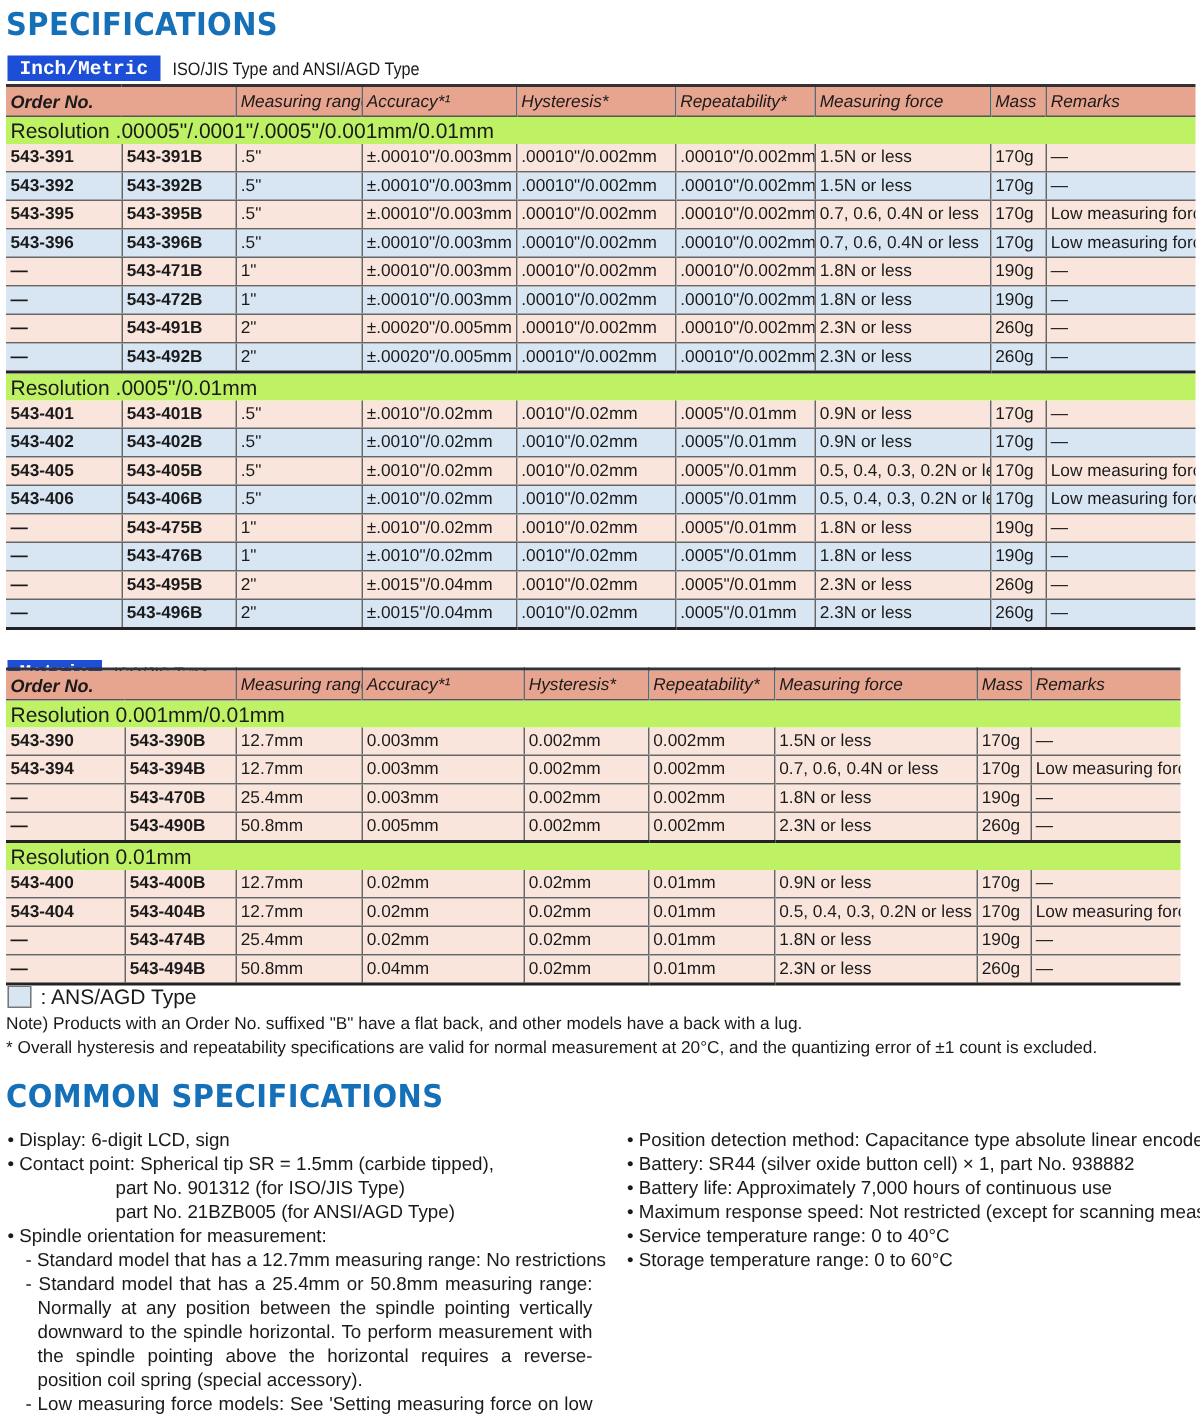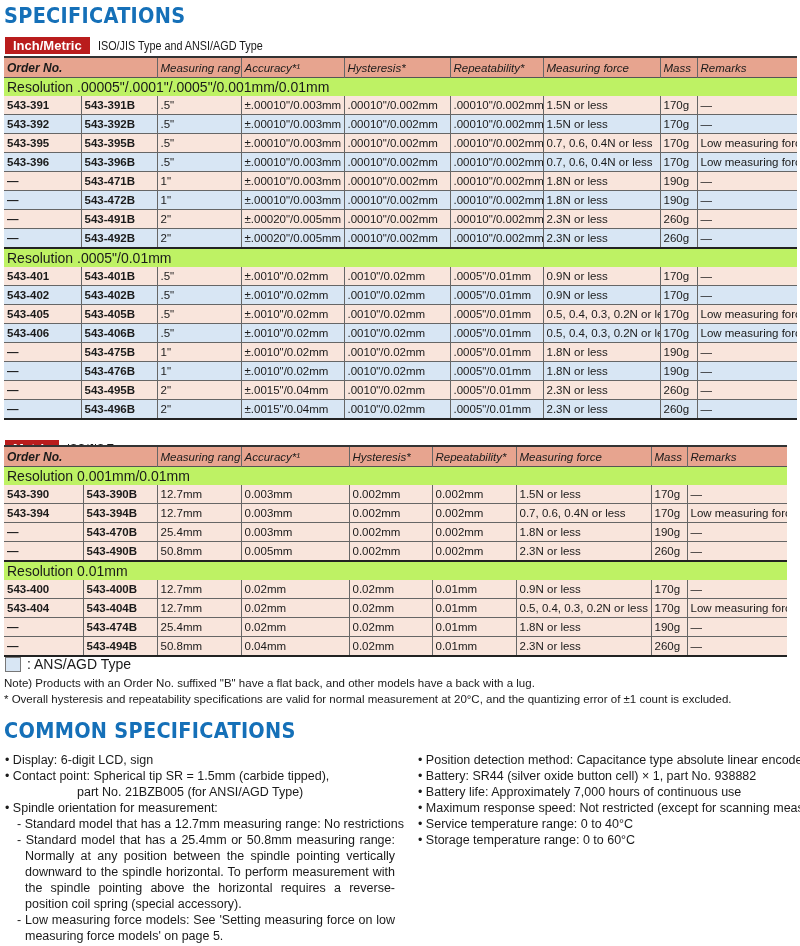--- a/index.html
+++ b/index.html
@@ -1,22 +1,22 @@
 <!DOCTYPE html>
 <html><head>
 <meta charset="utf-8">
 <style>
   html, body { margin: 0; padding: 0; background: #ffffff; }
   body { width: 800px; height: 946px; position: relative; overflow: hidden;
          font-family: "Liberation Sans", "DejaVu Sans", sans-serif; color: #1a1a1a; }
   .h1 { position: absolute; left: 4px; font-weight: bold; color: #1570b8; font-size: 21px; letter-spacing: 0.3px;
         font-family: "DejaVu Sans", sans-serif; transform: scaleX(0.92); transform-origin: left; }
   .sec-label { position: absolute; left: 5px; display: flex; align-items: center; height: 17px; }
-  .tag { background: #b91c1c; color: #fff; font-weight: bold; font-size: 13px; padding: 0 8px; height: 17px; line-height: 17px;
-         font-family: Liberation Sans, sans-serif; }
+  .tag { background: #1d4ed8; color: #fff; font-weight: bold; font-size: 13px; padding: 0 8px; height: 17px; line-height: 17px;
+         font-family: Liberation Mono, monospace; }
   .tag-sub { font-size: 12px; margin-left: 8px; color: #1a1a1a; transform: scaleX(0.9); transform-origin: left; white-space: nowrap; }
   table.spec { position: absolute; left: 4px; border-collapse: collapse; font-size: 11.5px; table-layout: fixed; }
   table.spec td, table.spec th { height: 18px; padding: 0 3px; white-space: nowrap; overflow: hidden; text-align: left; font-weight: normal; }
   table.spec thead tr { background: #e7a48f; border-top: 2px solid #333; border-bottom: 1px solid #555; }
   table.spec thead th { border-left: 1px solid #666; height: 19px; font-style: italic; }
   table.spec thead th:first-child { border-left: none; font-weight: bold; font-size: 12px; }
   table.spec tr.res td { background: #bef264; border-left: none; font-size: 14px; }
   table.spec tr.data td { border-left: 1px solid #666; border-bottom: 1px solid #666; }
   table.spec tr.data td:first-child { border-left: none; }
   table.spec tr.data td.ord { font-weight: bold; }
@@ -383,20 +383,21 @@
   <span>: ANS/AGD Type</span>
 </div>
 <div class="note" style="top:677px;">Note)  Products with an Order No. suffixed "B" have a flat back, and other models have a back with a lug.</div>
 <div class="note" style="top:693px;">* Overall hysteresis and repeatability specifications are valid for normal measurement at 20°C, and the quantizing error of ±1 count is excluded.</div>
 
 <div class="h1" style="top:719px;">COMMON SPECIFICATIONS</div>
 
 <div class="cs" style="left:5px; top:752px; width:390px;">
   <div class="b">• Display: 6-digit LCD, sign</div>
   <div class="b">• Contact point: Spherical tip SR = 1.5mm (carbide tipped),</div>
+  <div class="ind">part No. 901312 (for ISO/JIS Type)</div>
   <div class="ind">part No. 21BZB005 (for ANSI/AGD Type)</div>
   <div class="b">• Spindle orientation for measurement:</div>
   <div class="dashline" style="white-space:nowrap;">- Standard model that has a 12.7mm measuring range: No restrictions</div>
   <div class="dashline">- Standard model that has a 25.4mm or 50.8mm measuring range: Normally at any position between the spindle pointing vertically downward to the spindle horizontal. To perform measurement with the spindle pointing above the horizontal requires a reverse-position coil spring (special accessory).</div>
   <div class="dashline">- Low measuring force models: See 'Setting measuring force on low measuring force models' on page 5.</div>
 </div>
 
 <div class="cs" id="cs-right" style="left:418px; top:752px; width:382px;">
     <div class="b">• Position detection method: Capacitance type absolute linear encoder</div>
     <div class="b">• Battery: SR44 (silver oxide button cell) × 1, part No. 938882</div>

